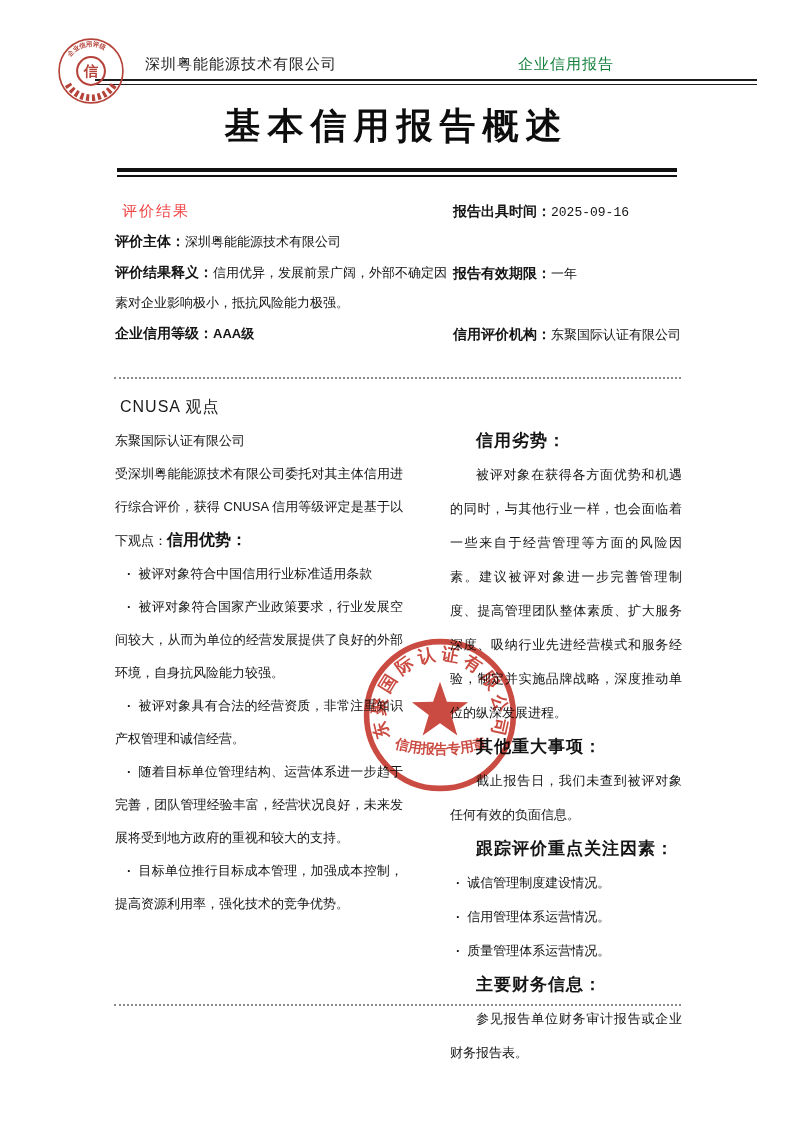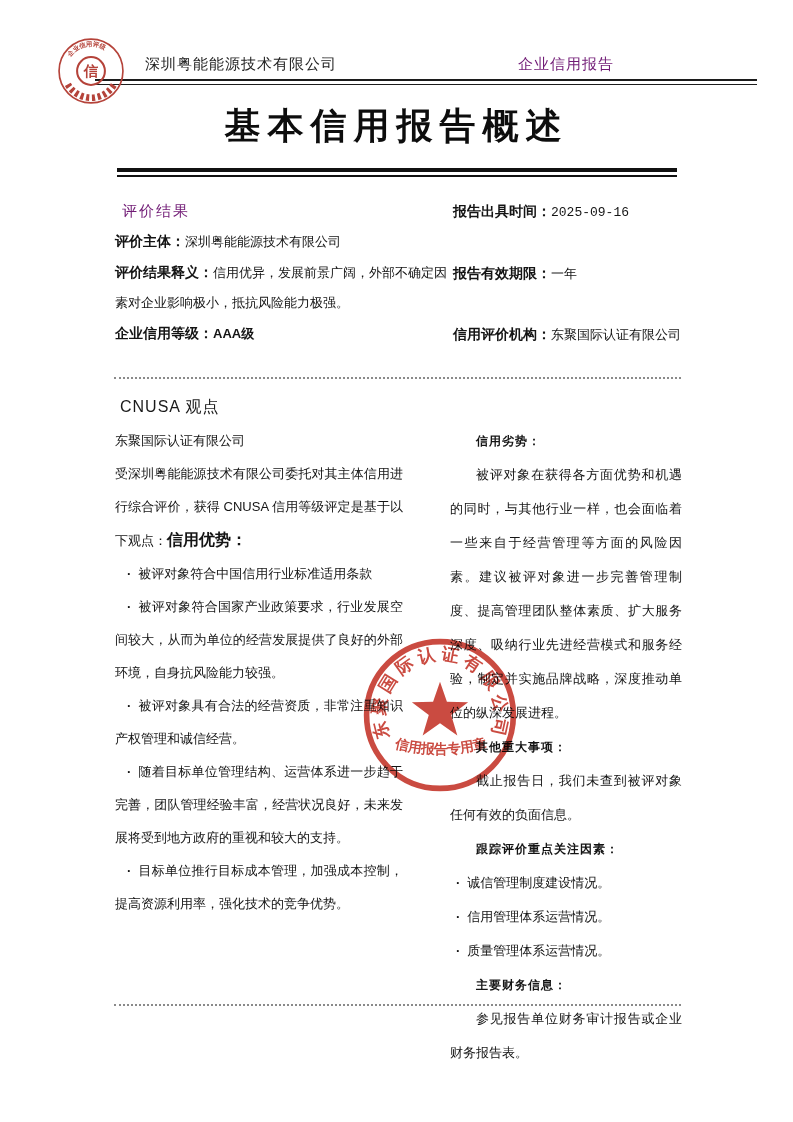--- a/index.html
+++ b/index.html
@@ -6,49 +6,49 @@
   .page {
     position:relative; width:793px; height:1122px; margin:0 auto;
     background:#ffffff; color:#141414; overflow:hidden;
     font-family:"Liberation Sans", sans-serif;
   }
   
   .hdr-rule { position:absolute; left:95px; top:79px; width:662px; height:3px;
     border-top:2px solid #1c1c1c; border-bottom:1px solid #1c1c1c; }
   .logo { position:absolute; left:57px; top:37px; width:68px; height:68px; }
   .hdr-company { position:absolute; left:145px; top:55px; font-size:15px; letter-spacing:1px; color:#222; }
-  .hdr-doctype { position:absolute; left:518px; top:55px; font-size:15px; letter-spacing:1px; color:#701a75; }
+  .hdr-doctype { position:absolute; left:518px; top:55px; font-size:15px; letter-spacing:1px; color:#15803d; }
   
   .doc-title { position:absolute; left:0; right:0; top:102px; text-align:center;
     font-size:36px; font-weight:bold; letter-spacing:7px; color:#0d0d0d; }
   .title-rule { position:absolute; left:117px; top:168px; width:560px; height:3px;
     border-top:4px solid #111; border-bottom:2px solid #111; }
   
   .eval { position:absolute; left:115px; top:196px; width:567px; display:flex; }
   .eval-left  { width:338px; font-size:13px; line-height:30px; }
   .eval-right { width:229px; font-size:13px; line-height:30px; }
-  .sec-h { font-size:15px; letter-spacing:2px; padding-left:7px; color:#701a75; }
+  .sec-h { font-size:15px; letter-spacing:2px; padding-left:7px; color:#ef4444; }
   .lbl { font-weight:bold; font-size:14px; }
   .val-b { font-weight:bold; }
   .eval-right .row { margin-bottom:30px; }
   .mono { font-family:"Liberation Mono", monospace; }
   
   .dotted { position:absolute; left:114px; width:567px; border-top:2px dotted #8a8a8a; height:0; }
   .dot-top { top:377px; }
   .dot-bottom { top:1004px; }
   
   .cnusa-h { position:absolute; left:120px; top:397px; font-size:16px; letter-spacing:1px; color:#1a1a1a; }
   .cols { position:absolute; left:115px; top:424px; width:567px; display:flex; }
   .col-l { width:288px; margin-right:47px; font-size:13px; line-height:33px; text-align:justify; }
   .col-r { width:232px; font-size:13px; line-height:34px; text-align:justify; }
   .cols p { margin:0; }
   .b { font-weight:bold; font-size:16px; }
   .li { text-indent:12px; }
   .blt { font-weight:bold; margin-right:7px; }
-  .col-r .hd { font-weight:bold; font-size:12px; text-indent:26px; text-align:left; letter-spacing:1px; }
+  .col-r .hd { font-weight:bold; font-size:17px; text-indent:26px; text-align:left; letter-spacing:1px; }
   .col-r .para { text-indent:26px; }
   .col-r .li { text-indent:6px; }
   
   .stamp { position:absolute; left:361px; top:636px; width:158px; height:158px;
     opacity:0.9; mix-blend-mode:multiply; pointer-events:none; }
 </style>
 </head>
 <body>
 
 <div class="page">

